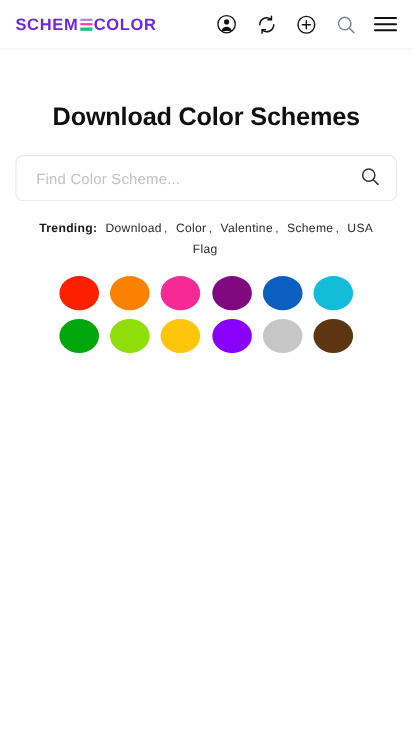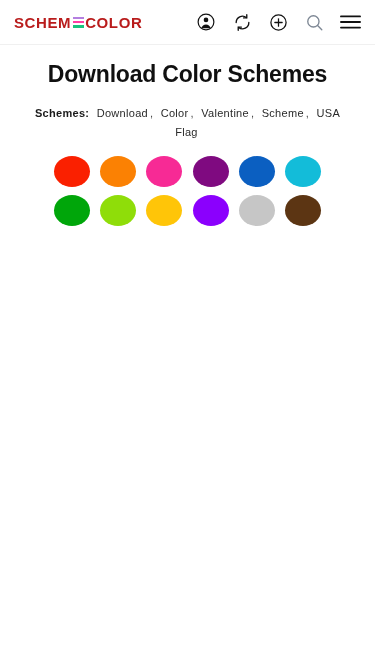--- a/index.html
+++ b/index.html
@@ -30,21 +30,21 @@
     background: #ffffff;
     border-bottom: 1px solid #f0f0f0;
   }
 
   .logo {
     display: flex;
     align-items: center;
     font-size: 15px;
     font-weight: 700;
     letter-spacing: 0.6px;
-    color: #b91c1c;
+    color: #6d28d9;
     line-height: 1;
     user-select: none;
   }
   .logo-part { display: inline-block; }
 
   .logo-e {
     display: inline-flex;
     flex-direction: column;
     justify-content: space-between;
     width: 11px;
@@ -70,21 +70,21 @@
   }
   .hicon svg { display: block; }
 
   
   .title {
     text-align: center;
     font-size: 23px;
     font-weight: 700;
     color: #101010;
     letter-spacing: -0.2px;
-    margin-top: 16px;
+    margin-top: 48px;
   }
 
   
   .search-wrap {
     margin: 21px 14px 0 14px;
     height: 42px;
     border: 1px solid #e9e9e9;
     border-radius: 7px;
     display: flex;
     align-items: center;
@@ -218,23 +218,34 @@
           <line x1="1" y1="8" x2="21" y2="8"></line>
           <line x1="1" y1="13.8" x2="21" y2="13.8"></line>
         </svg>
       </div>
 
     </div>
   </div>
 
   <h1 class="title">Download Color Schemes</h1>
 
+  <div class="search-wrap">
+    <input class="search-input" type="text" placeholder="Find Color Scheme..." style="">
+    <button class="search-btn">
+      <span>
+        <svg width="19" height="19" viewBox="0 0 24 24" fill="none" stroke="#2e2e2e" stroke-width="1.7" stroke-linecap="round">
+          <circle cx="10.4" cy="10.4" r="7"></circle>
+          <line x1="15.6" y1="15.6" x2="21" y2="21"></line>
+        </svg>
+      </span>
+    </button>
+  </div>
 
   <div class="trending">
-    <span class="trending-label">Schemes:</span>
+    <span class="trending-label">Trending:</span>
     <a>Download</a><span class="sep">,</span>
     <a>Color</a><span class="sep">,</span>
     <a>Valentine</a><span class="sep">,</span>
     <a>Scheme</a><span class="sep">,</span>
     <a>USA Flag</a>
   </div>
 
   <div class="swatches">
 
     <div class="swatch-row">

